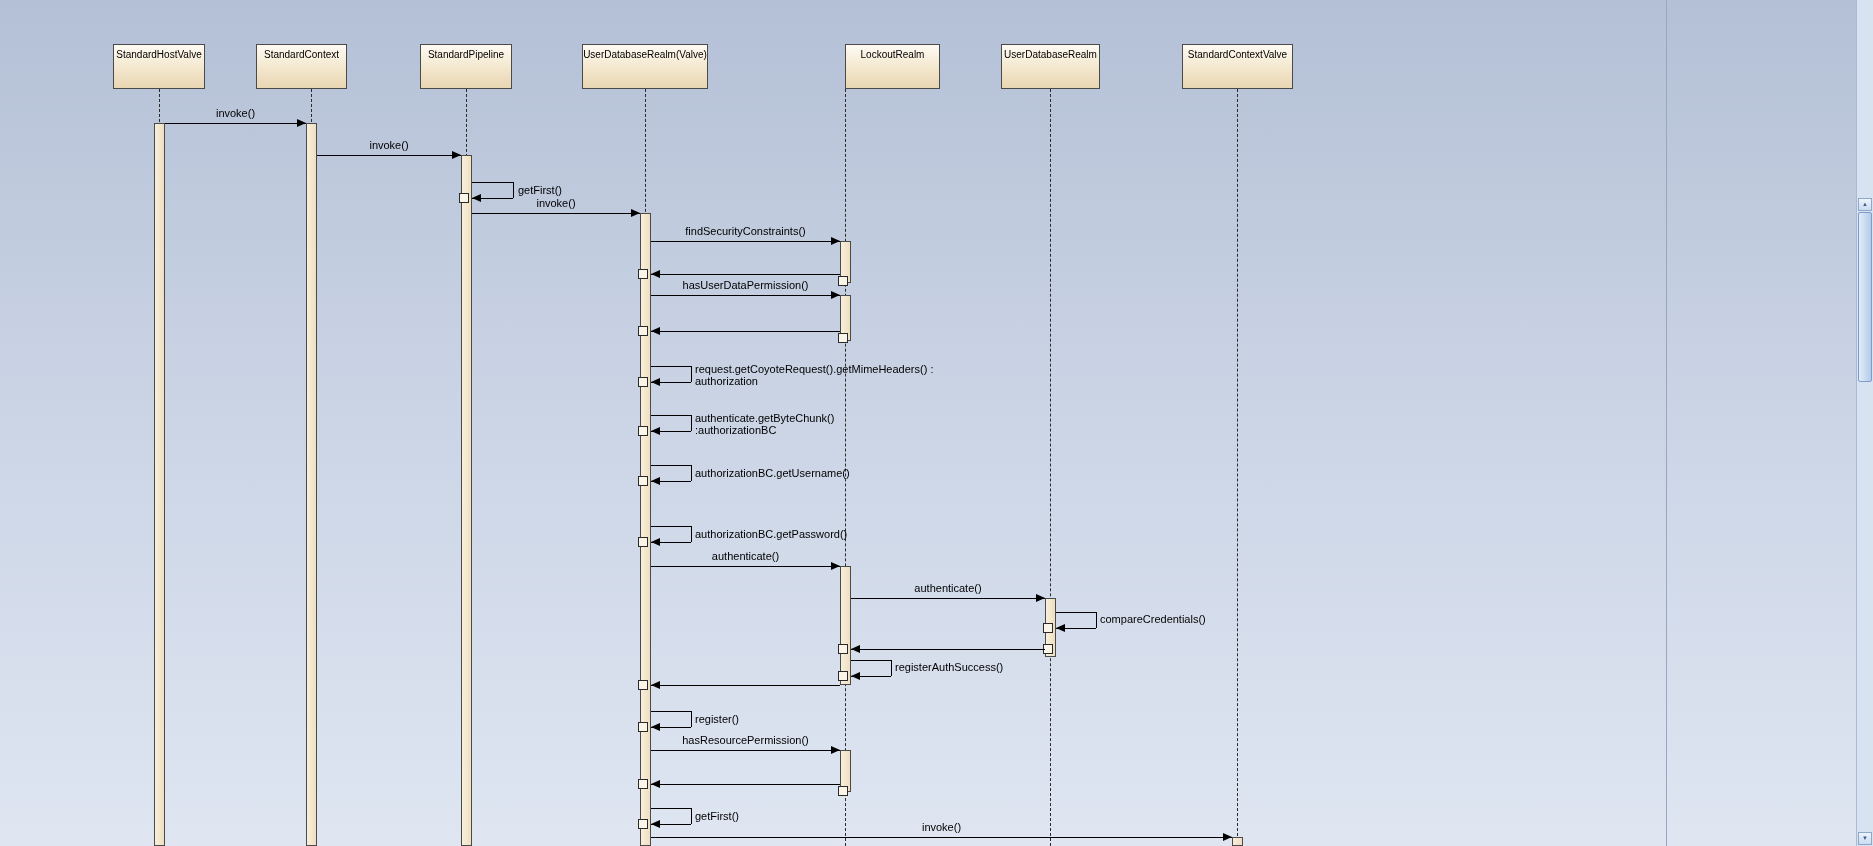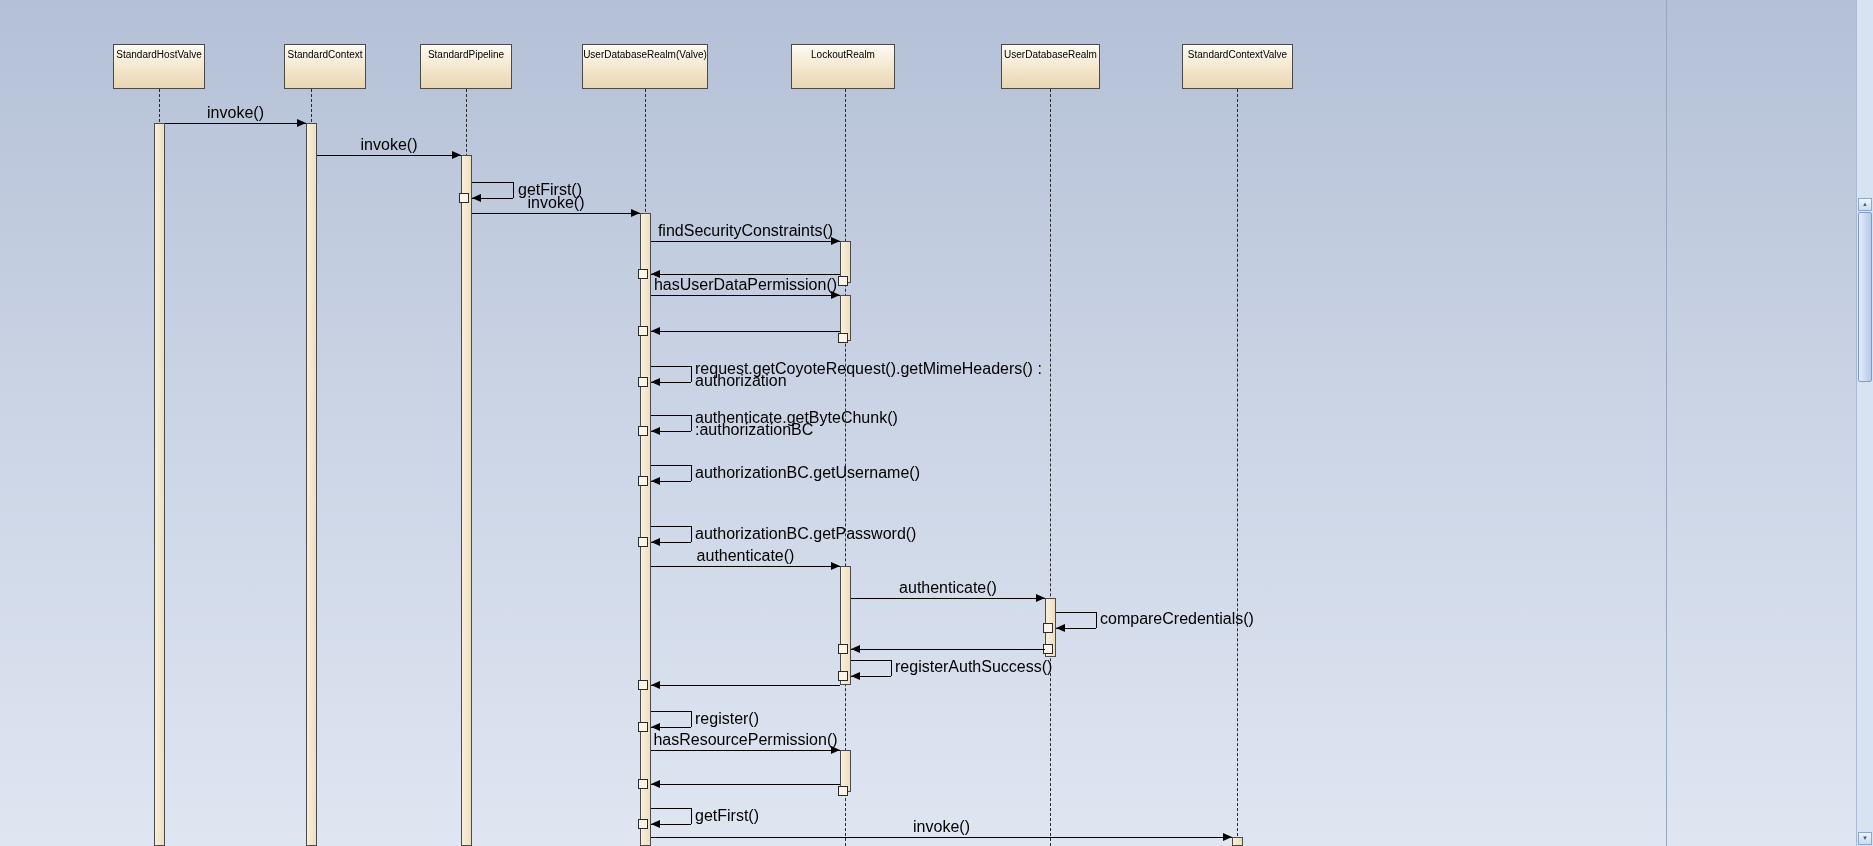--- a/index.html
+++ b/index.html
@@ -18,21 +18,21 @@
   .act{
     position:absolute;width:11px;box-sizing:border-box;border:1px solid #4a4a4a;
     background:linear-gradient(90deg,#f8efdc 0%,#eedfc0 100%);
   }
   .sq{position:absolute;width:10px;height:10px;box-sizing:border-box;border:1px solid #2a2a2a;background:#faf5e8;}
   .msg{position:absolute;height:0;border-top:1px solid #000;}
   .vseg{position:absolute;width:0;border-left:1px solid #000;}
   .ar{position:absolute;width:0;height:0;border-top:4px solid transparent;border-bottom:4px solid transparent;}
   .ar.r{border-left:9px solid #000;}
   .ar.l{border-right:9px solid #000;}
-  .lbl{position:absolute;font-size:16px;line-height:12px;white-space:pre-line;}
+  .lbl{position:absolute;font-size:11px;line-height:12px;white-space:pre-line;}
   .lbl.c{text-align:center;}
   .pageline{position:absolute;top:0;height:846px;width:0;border-left:1px solid #98a6c0;}
   .sbar{position:absolute;top:0;left:1856px;width:17px;height:846px;background:#d8e3f2;border-left:1px solid #aab9d4;box-sizing:border-box;}
   .sbtn{position:absolute;left:1px;width:14px;height:13px;background:linear-gradient(180deg,#eef4fb,#ccdcf0);border:1px solid #8fa8c9;box-sizing:border-box;font-size:6px;line-height:11px;text-align:center;color:#3d5c8c;}
   .sthumb{position:absolute;left:1px;width:14px;background:linear-gradient(90deg,#e2ecf9,#b3cbea);border:1px solid #7e9cc6;box-sizing:border-box;border-radius:2px;}
 </style>
 </head>
 <body>
 
 <div class="canvas">
@@ -176,24 +176,24 @@
   <div class="vseg" style="left:691px;top:808px;height:16px"></div>
   <div class="msg" style="left:651px;top:824px;width:40px"></div>
   <div class="ar l" style="left:651px;top:820px"></div>
   <div class="lbl" style="left:695px;top:810px">getFirst()</div>
 
   <div class="msg" style="left:651px;top:837px;width:581px"></div>
   <div class="ar r" style="left:1223px;top:833px"></div>
   <div class="lbl c" style="left:651px;top:821px;width:581px">invoke()</div>
 
   <div class="pbox" style="left:113px;width:92px">StandardHostValve</div>
-  <div class="pbox" style="left:284px;width:82px">StandardContext</div>
+  <div class="pbox" style="left:256px;width:91px">StandardContext</div>
   <div class="pbox" style="left:420px;width:92px">StandardPipeline</div>
   <div class="pbox" style="left:582px;width:126px">UserDatabaseRealm(Valve)</div>
-  <div class="pbox" style="left:791px;width:104px">LockoutRealm</div>
+  <div class="pbox" style="left:845px;width:95px">LockoutRealm</div>
   <div class="pbox" style="left:1001px;width:99px">UserDatabaseRealm</div>
   <div class="pbox" style="left:1182px;width:111px">StandardContextValve</div>
 
   <div class="pageline" style="left:1666px"></div>
 
   <div class="sbar">
     <div class="sbtn" style="top:198px">
       <span>▲</span>
     </div>
     <div class="sthumb" style="top:212px;height:170px"></div>

